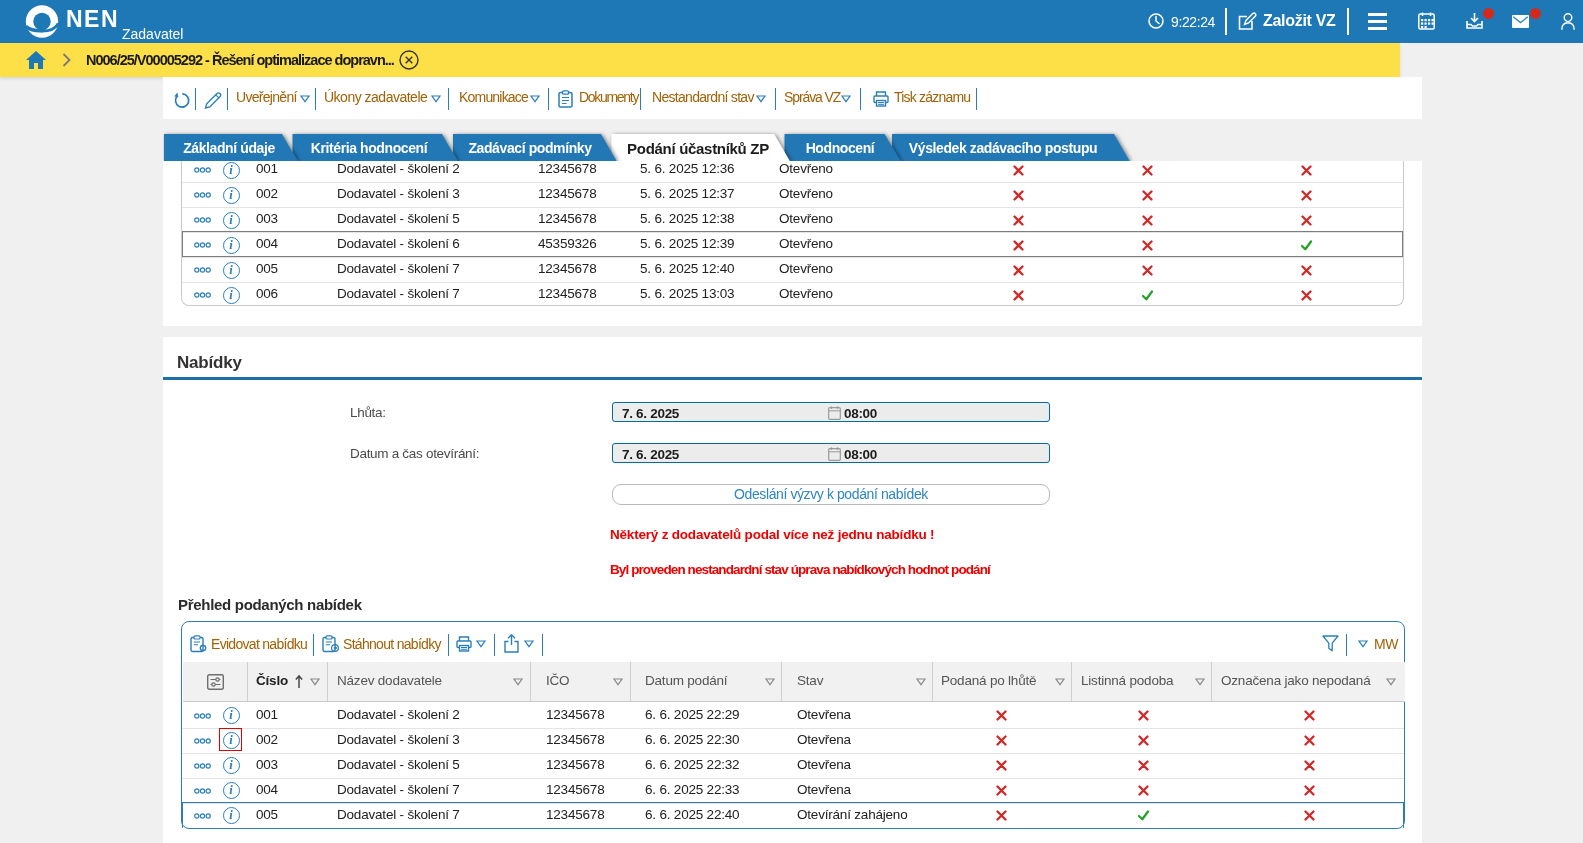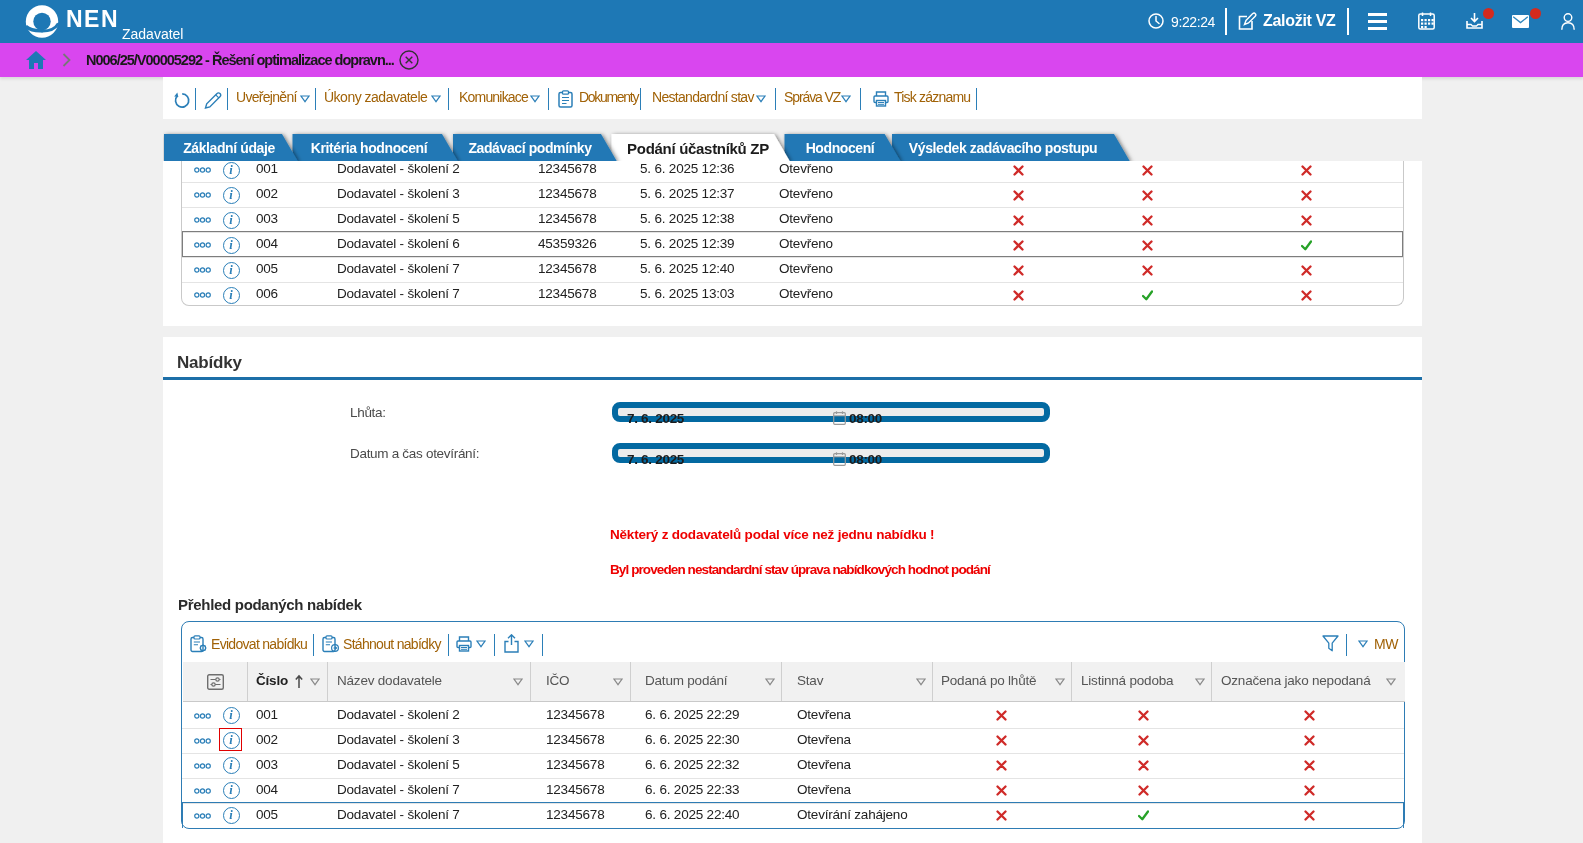--- a/index.html
+++ b/index.html
@@ -11,41 +11,41 @@
   #topbar { position:absolute; left:0; top:0; width:1583px; height:43px; background:#1e78b5; }
   #brandname { position:absolute; left:66px; top:6px; color:#fff; font-size:23px; font-weight:bold; letter-spacing:1.5px; }
   #brandsub { position:absolute; left:122px; top:26px; color:#fff; font-size:14px; }
   #envname { position:absolute; left:0; top:11px; width:1334px; text-align:center; color:#fff; font-size:17.5px; font-weight:bold; letter-spacing:1.8px; }
   .hsep { position:absolute; top:8px; width:2px; height:27px; background:#fff; }
   #clocktime { position:absolute; left:1171px; top:14px; color:#fff; font-size:14px; letter-spacing:-0.4px; }
   #zalozit { position:absolute; left:1263px; top:12px; color:#fff; font-size:16px; font-weight:bold; letter-spacing:-0.3px; }
   .badge { position:absolute; width:11px; height:11px; border-radius:50%; background:#d42a1e; }
 
   
-  #crumbbar { position:absolute; left:0; top:43px; width:1583px; height:34px; background:#d946ef; box-shadow:0 2px 3px rgba(0,0,0,0.10); }
+  #crumbbar { position:absolute; left:0; top:43px; width:1400px; height:34px; background:#fde047; box-shadow:0 2px 3px rgba(0,0,0,0.10); }
   #crumbtext { position:absolute; left:86px; top:9px; font-size:14.5px; font-weight:bold; letter-spacing:-1px; color:#1a1a1a; }
 
   
   #toolcard { position:absolute; left:163px; top:77px; width:1259px; height:42px; background:#fff; }
   .tbtxt { position:absolute; top:12px; font-size:14px; letter-spacing:-0.5px; color:#a16207; white-space:nowrap; }
   .tbsep { position:absolute; top:11px; width:1px; height:22px; background:#2b7fb8; }
 
   
   #tabs { position:absolute; left:163px; top:128px; width:1259px; height:34px; }
 
   
   #card1 { position:absolute; left:163px; top:161px; width:1259px; height:165px; background:#fff; }
   #t1box { position:absolute; left:18px; top:0px; width:1223px; height:145px; border:1px solid #c9c9c9; border-radius:0 0 8px 8px; border-top:none; }
 
   
   #card2 { position:absolute; left:163px; top:337px; width:1259px; height:506px; background:#fff; }
   #nabtitle { position:absolute; left:14px; top:16px; font-size:17px; letter-spacing:-0.2px; font-weight:bold; color:#333; }
   #nabrule { position:absolute; left:0px; top:40px; width:1259px; height:3px; background:#1d6fa8; }
   .flabel { position:absolute; font-size:13.5px; letter-spacing:-0.3px; color:#4a4a4a; width:250px; }
-  .finput { position:absolute; left:449px; width:438px; height:20px; background:#ececec; border:6px solid #0369a1; border-radius:8px; }
+  .finput { position:absolute; left:449px; width:438px; height:20px; background:#ececec; border:1px solid #0369a1; border-radius:3px; }
   .fdate { position:absolute; left:9px; top:3px; font-size:13.5px; letter-spacing:-0.3px; font-weight:bold; color:#1c1c1c; }
   .ftime { position:absolute; left:231px; top:3px; font-size:13.5px; letter-spacing:-0.3px; font-weight:bold; color:#1c1c1c; }
   #sendbtn { position:absolute; left:449px; top:147px; width:438px; height:21px; background:#fff; border:1px solid #b9b9b9; border-radius:9px; text-align:center; font-size:14px; letter-spacing:-0.4px; color:#2e86c1; line-height:19px; }
   .warn { position:absolute; left:447px; font-size:13.5px; letter-spacing:-0.2px; font-weight:bold; color:#ee0000; }
   #subtitle { position:absolute; left:15px; top:259px; font-size:15px; letter-spacing:-0.3px; font-weight:bold; color:#2b2b2b; }
   #t2box { position:absolute; left:18px; top:284px; width:1224px; height:208px; border:1px solid #2e7cb4; border-radius:8px; background:#fff; }
 
   
   .rowsep { position:absolute; left:0; width:100%; height:1px; background:#e4e4e4; }
   .cell { position:absolute; font-size:13.5px; letter-spacing:-0.2px; color:#212121; white-space:nowrap; }
@@ -389,20 +389,21 @@
       <span class="fdate">7. 6. 2025</span>
       <svg class="abs" style="left:215px;top:3px" width="13" height="14" viewBox="0 0 13 14">
         <rect x="0.7" y="1.7" width="11.6" height="11.6" rx="1" fill="none" stroke="#9a9a9a" stroke-width="1.2"></rect>
         <line x1="3.5" y1="0.3" x2="3.5" y2="3" stroke="#9a9a9a" stroke-width="1.2"></line>
         <line x1="9.5" y1="0.3" x2="9.5" y2="3" stroke="#9a9a9a" stroke-width="1.2"></line>
         <line x1="0.7" y1="4.8" x2="12.3" y2="4.8" stroke="#9a9a9a" stroke-width="1"></line>
       </svg>
       <span class="ftime">08:00</span>
     </div>
 
+  <div id="sendbtn">Odeslání výzvy k podání nabídek</div>
 
   <div class="warn" style="top:190px">Některý z dodavatelů podal více než jednu nabídku !</div>
   <div class="warn" style="top:225px;letter-spacing:-0.9px">Byl proveden nestandardní stav úprava nabídkových hodnot podání</div>
 
   <div id="subtitle">Přehled podaných nabídek</div>
   <div id="t2box"></div>
   <svg class="abs" style="left:27px;top:298px" width="18" height="18" viewBox="0 0 18 18">
       <rect x="1" y="2.5" width="12" height="14" rx="1.5" fill="none" stroke="#2b7fb8" stroke-width="1.4"></rect>
       <rect x="4" y="0.8" width="6" height="3.2" rx="1" fill="#fff" stroke="#2b7fb8" stroke-width="1.2"></rect>
       <path d="M3.8 7 L10 7 M3.8 9.7 L8 9.7" stroke="#2b7fb8" stroke-width="1.1"></path>

